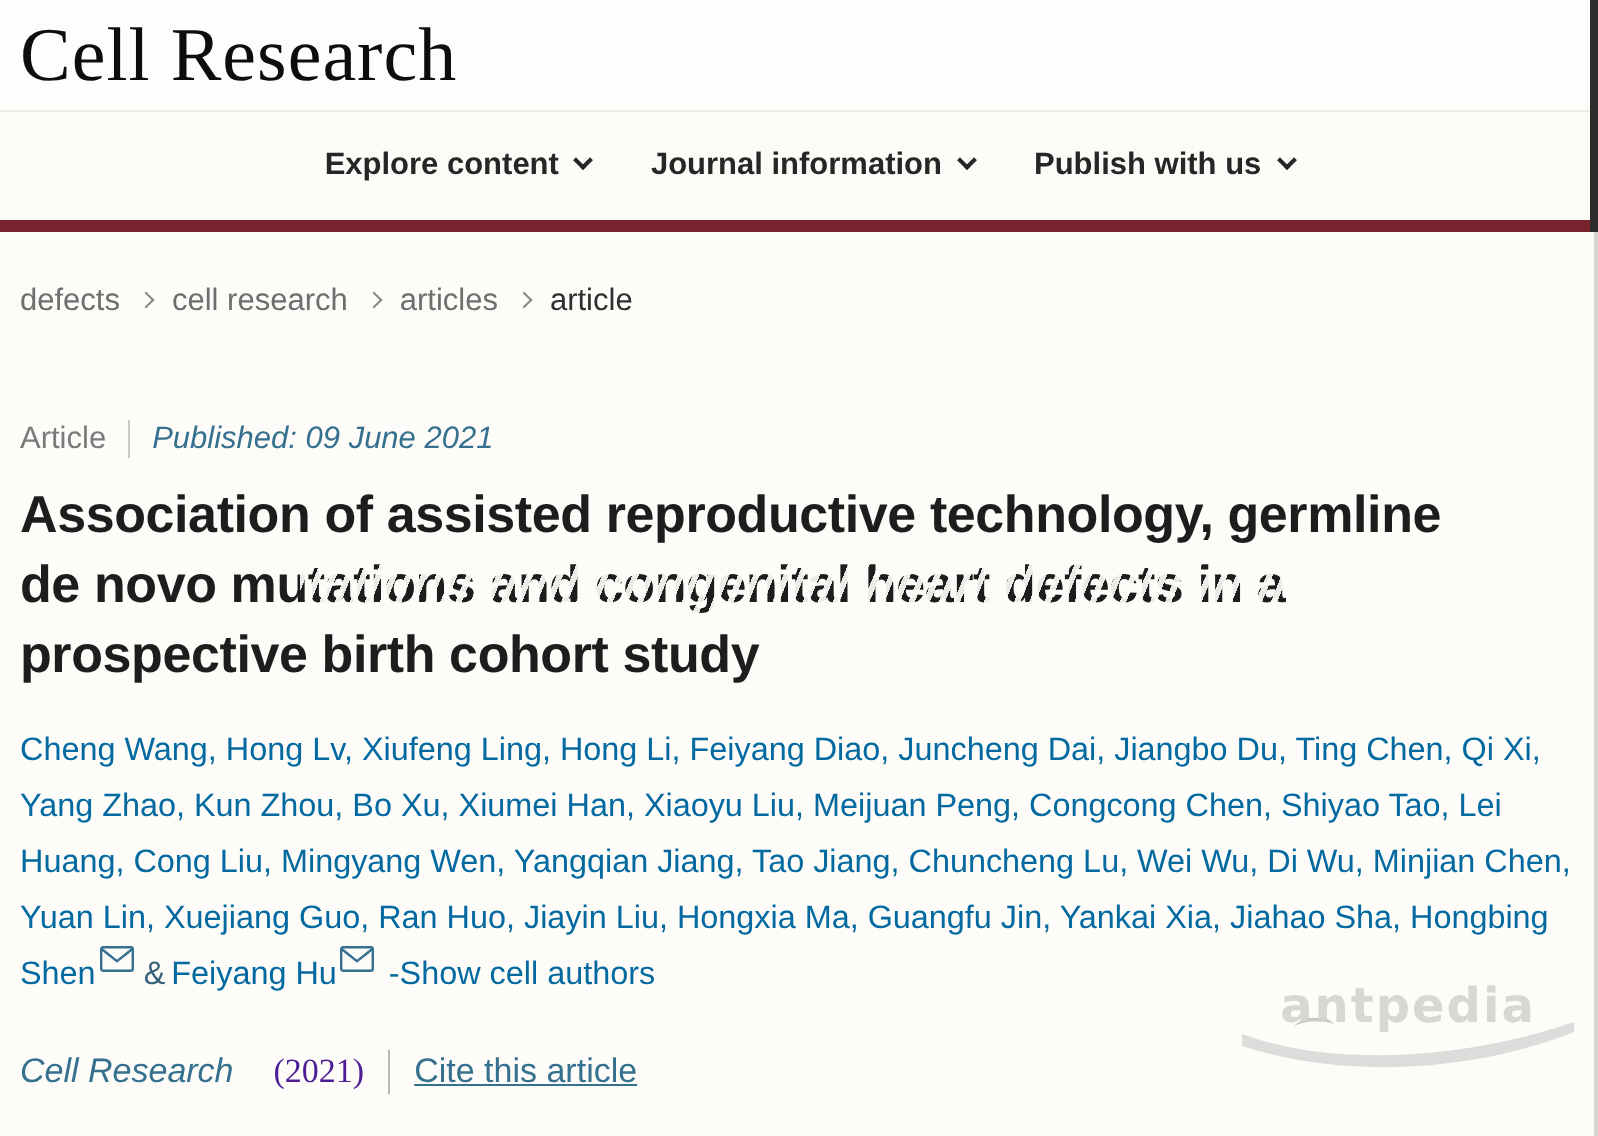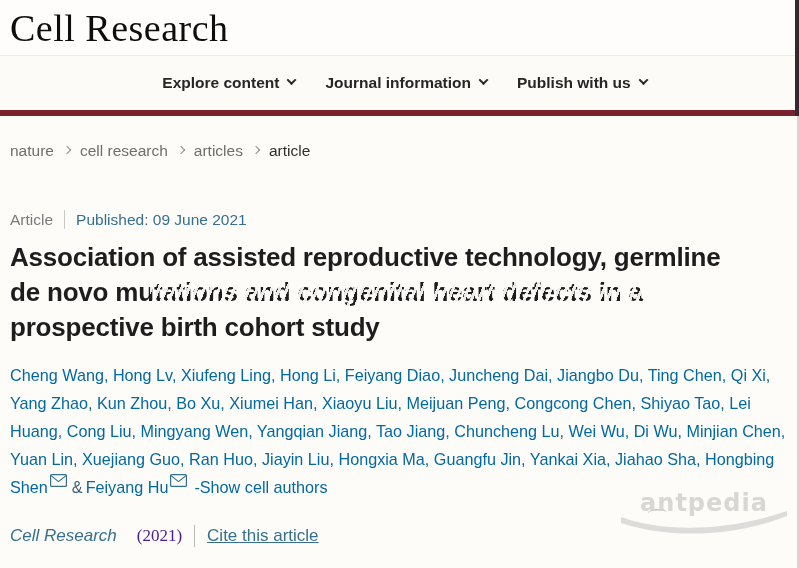--- a/index.html
+++ b/index.html
@@ -81,21 +81,21 @@
     display:flex;
     align-items:center;
   }
   .meta-type { color:#7a7a7a; }
   .v-div {
     display:inline-block;
     width:0; height:19px;
     border-left:1px solid #c9c9c9;
     margin:0 11px;
   }
-  .meta-pub { color:#35708e; }
+  .meta-pub { color:#35708e;font-style:italic; }
   
   .title-wrap {
     position:relative;
     margin:11px 10px 0 10px;
   }
   .article-title {
     width:712px;
     font-size:26px;
     font-weight:bold;
     line-height:35px;
@@ -189,21 +189,21 @@
     <span>Journal information</span>
     <span class="chev"></span>
   </button>
   <button class="nav-item">
     <span>Publish with us</span>
     <span class="chev"></span>
   </button>
 </div>
 
 <div class="breadcrumb">
-  <span class="crumb">nature</span>
+  <span class="crumb">defects</span>
   <span class="crumb-sep"></span>
   <span class="crumb">cell research</span>
   <span class="crumb-sep"></span>
   <span class="crumb">articles</span>
   <span class="crumb-sep"></span>
   <span class="crumb crumb-current">article</span>
 </div>
 
 <div class="meta-row">
   <span class="meta-type">Article</span>

